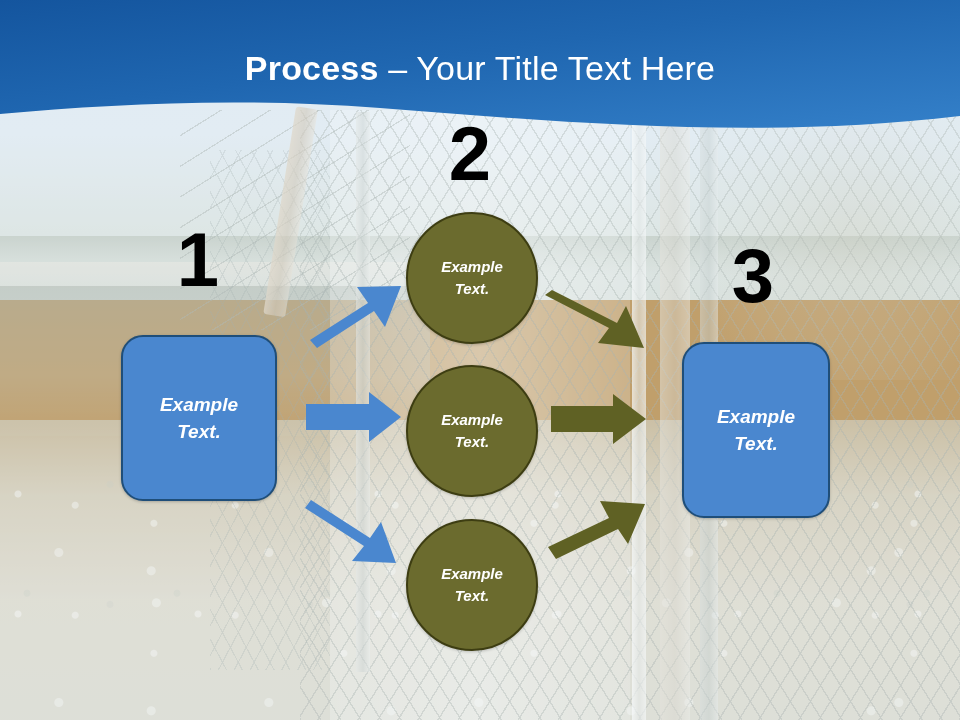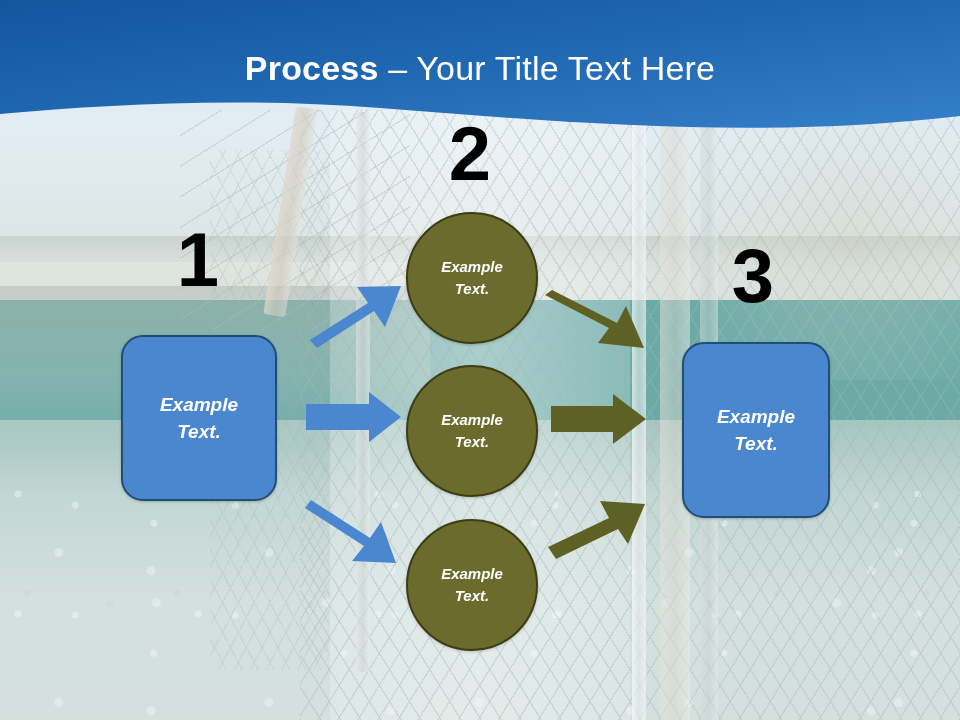--- a/index.html
+++ b/index.html
@@ -10,21 +10,21 @@
   }
   body {
     font-family: "Liberation Sans", sans-serif;
   }
 
   #slide {
     position: relative;
     width: 960px;
     height: 720px;
     overflow: hidden;
-    background: #0f766e;
+    background: #a16207;
   }
 
   
   .bg-layer {
     position: absolute;
     inset: 0;
     pointer-events: none;
   }
   
   .bg-sky {

